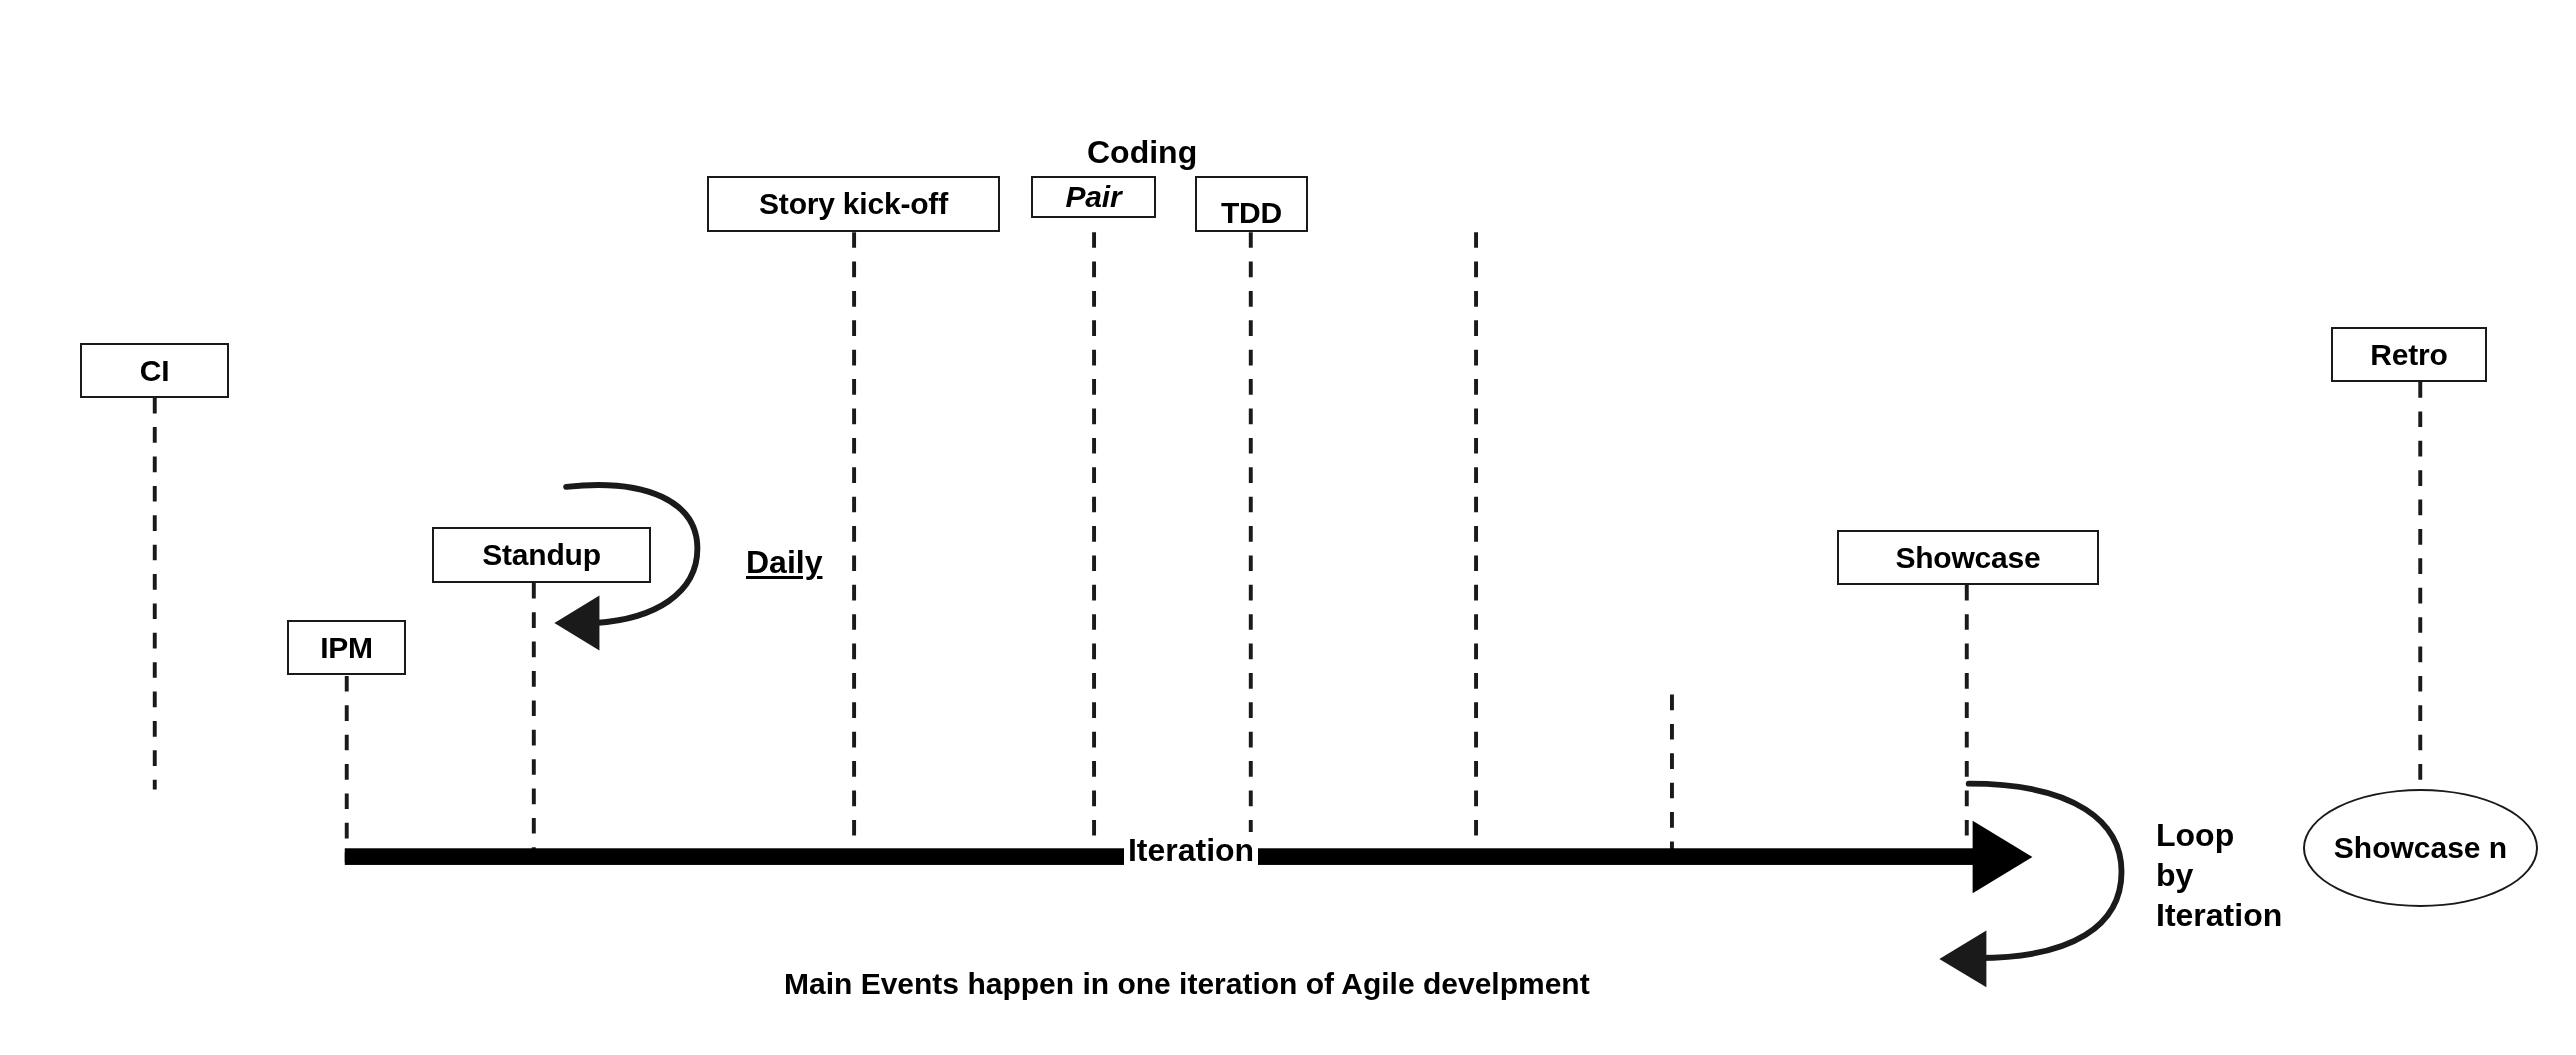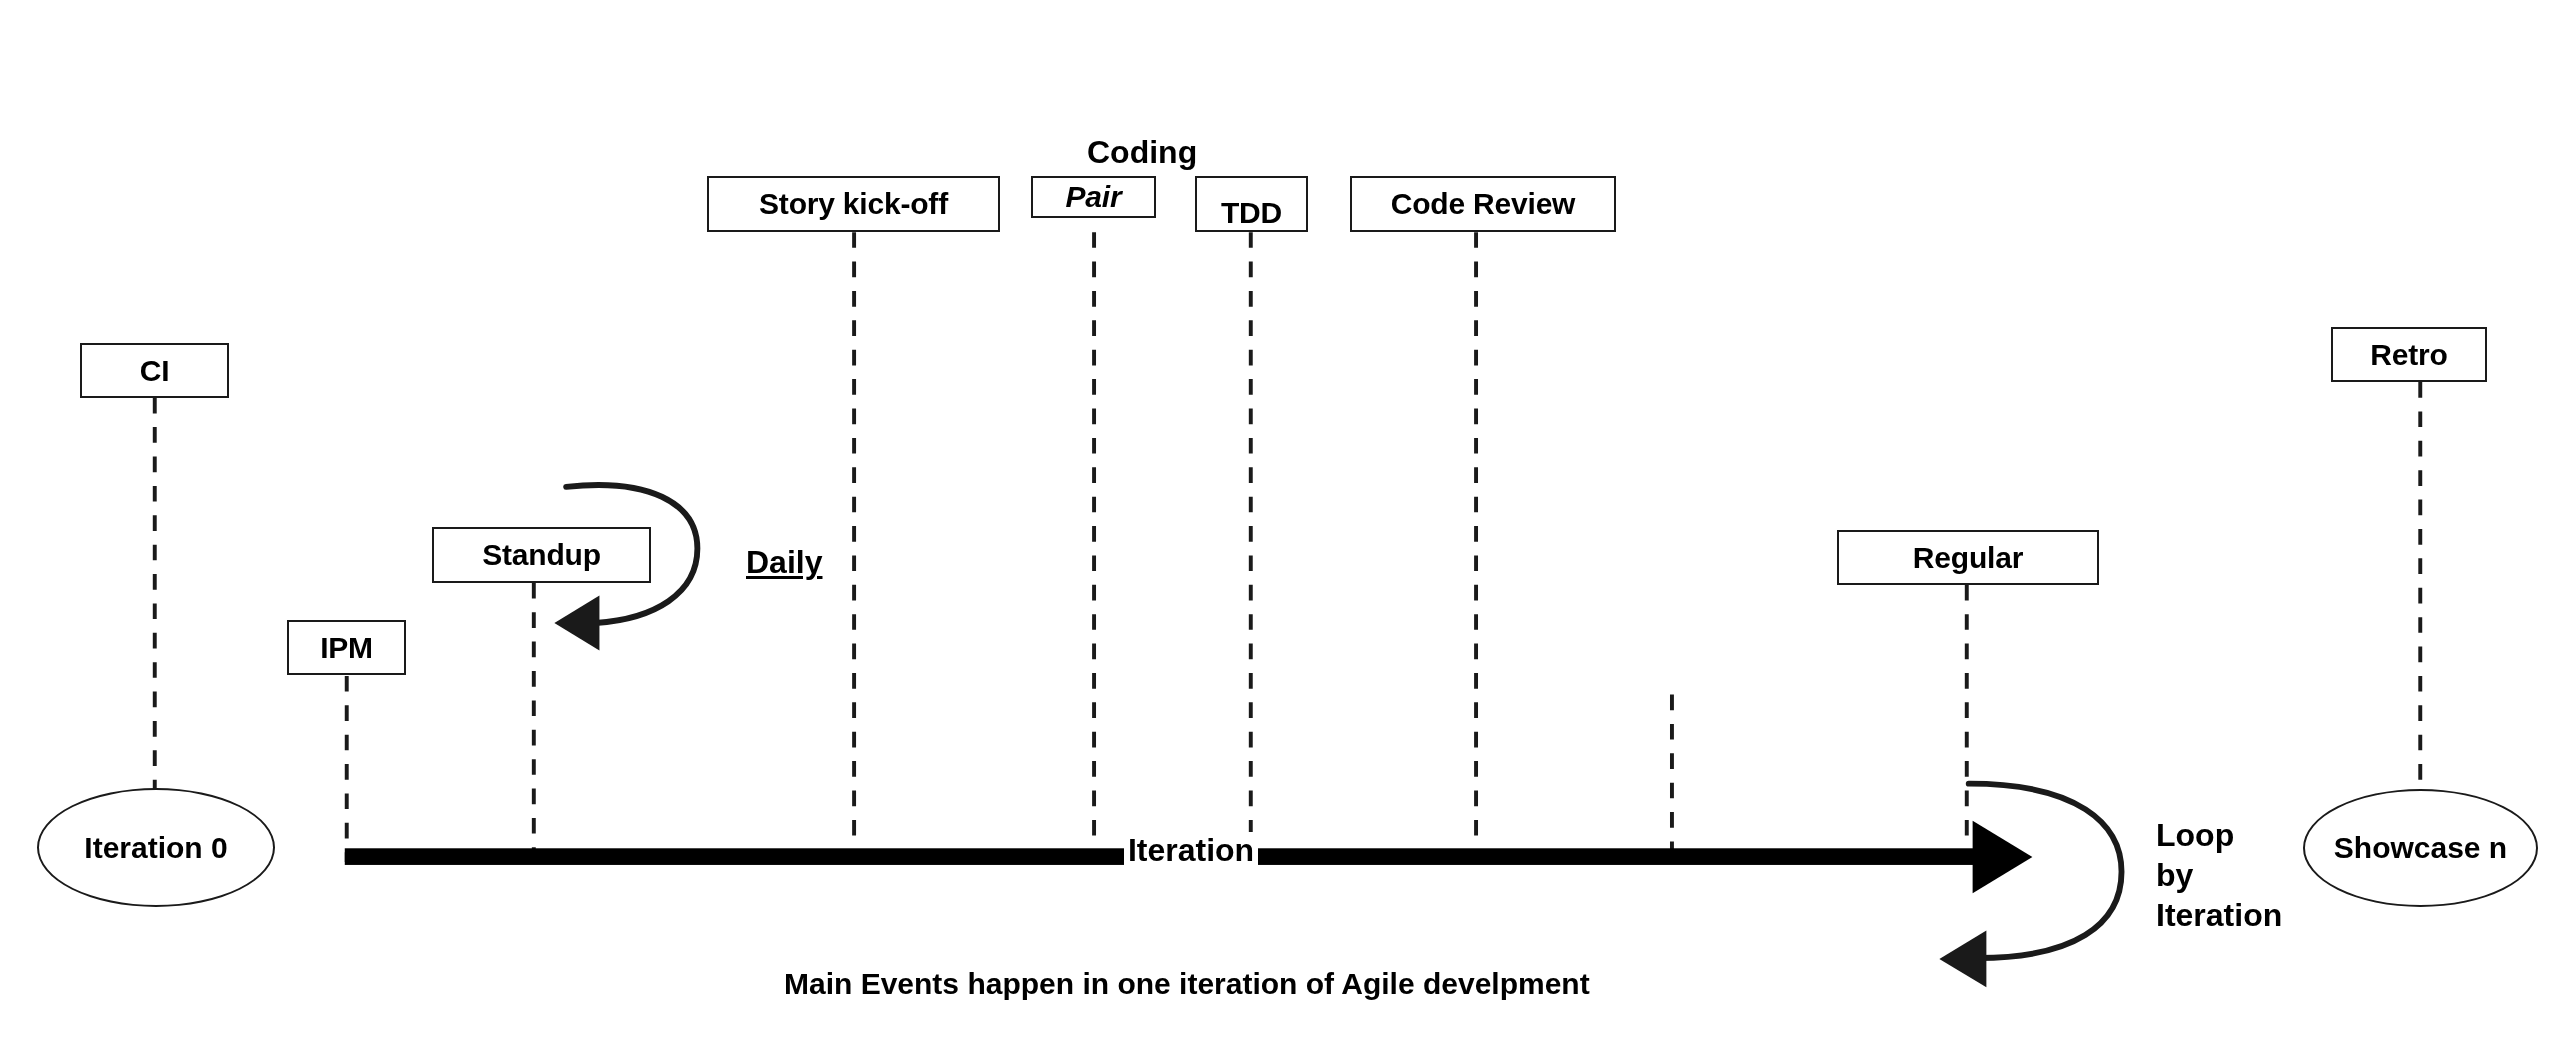--- a/index.html
+++ b/index.html
@@ -133,36 +133,30 @@
   </div>
 
   <div class="node-box" style="left:1031px; top:176px; width:125px; height:42px; font-size:30px;font-style:italic;">
     <span>Pair</span>
   </div>
 
   <div class="node-box" style="left:1195px; top:176px; width:113px; height:56px; font-size:30px;align-items:flex-end;">
     <span>TDD</span>
   </div>
 
-  <div class="node-box" style="left:1350px; top:176px; width:266px; height:56px; font-size:30px;">
-    <span>Code Review</span>
-  </div>
 
 
   <div class="node-box" style="left:1837px; top:530px; width:262px; height:55px; font-size:30px;">
-    <span>Regular</span>
+    <span>Showcase</span>
   </div>
 
   <div class="node-box" style="left:2331px; top:327px; width:156px; height:55px; font-size:30px;">
     <span>Retro</span>
   </div>
 
-  <div class="node-ellipse" style="left:37px; top:788px; width:238px; height:119px; font-size:30px;">
-    <span>Iteration 0</span>
-  </div>
 
   <div class="node-ellipse" style="left:2303px; top:789px; width:235px; height:118px; font-size:30px;">
     <span>Showcase n</span>
   </div>
 
   <div class="free-label" style="left:784px; top:965px; font-size:30px;">Main Events happen in one iteration of Agile develpment</div>
 
 </div>
 
 

